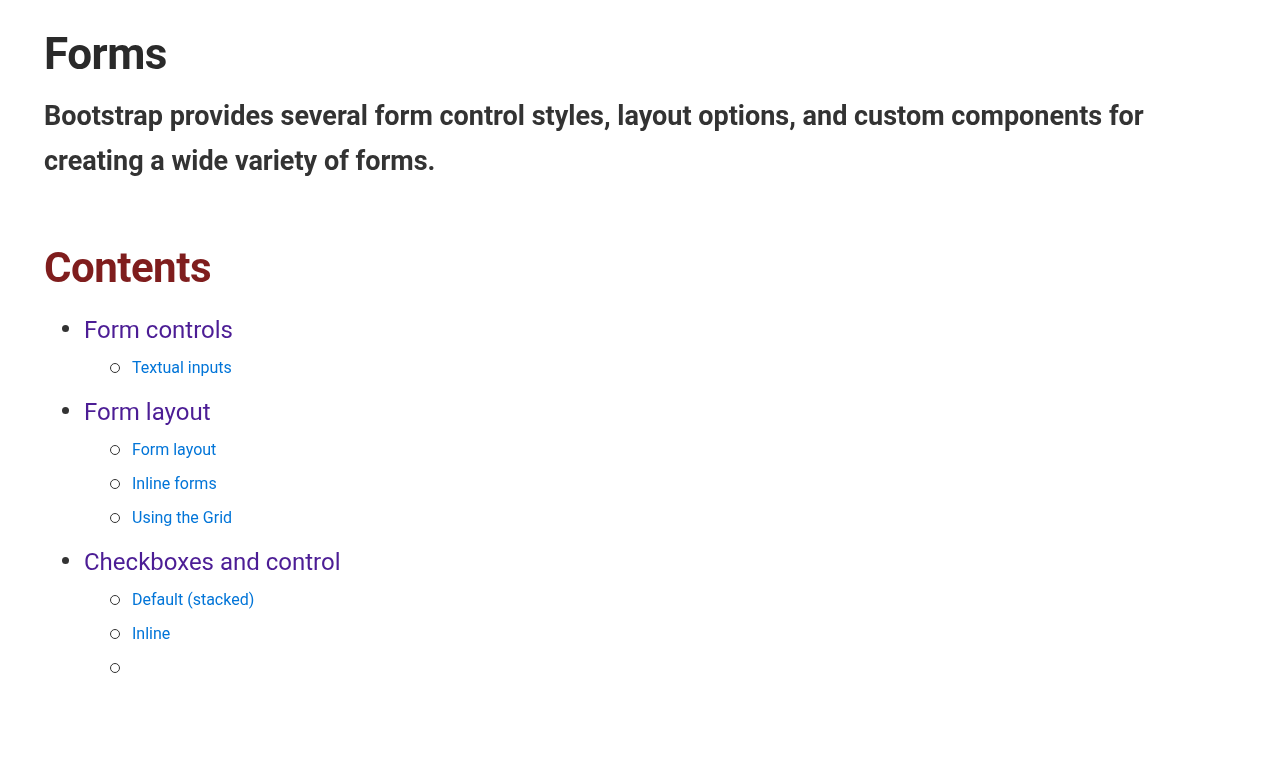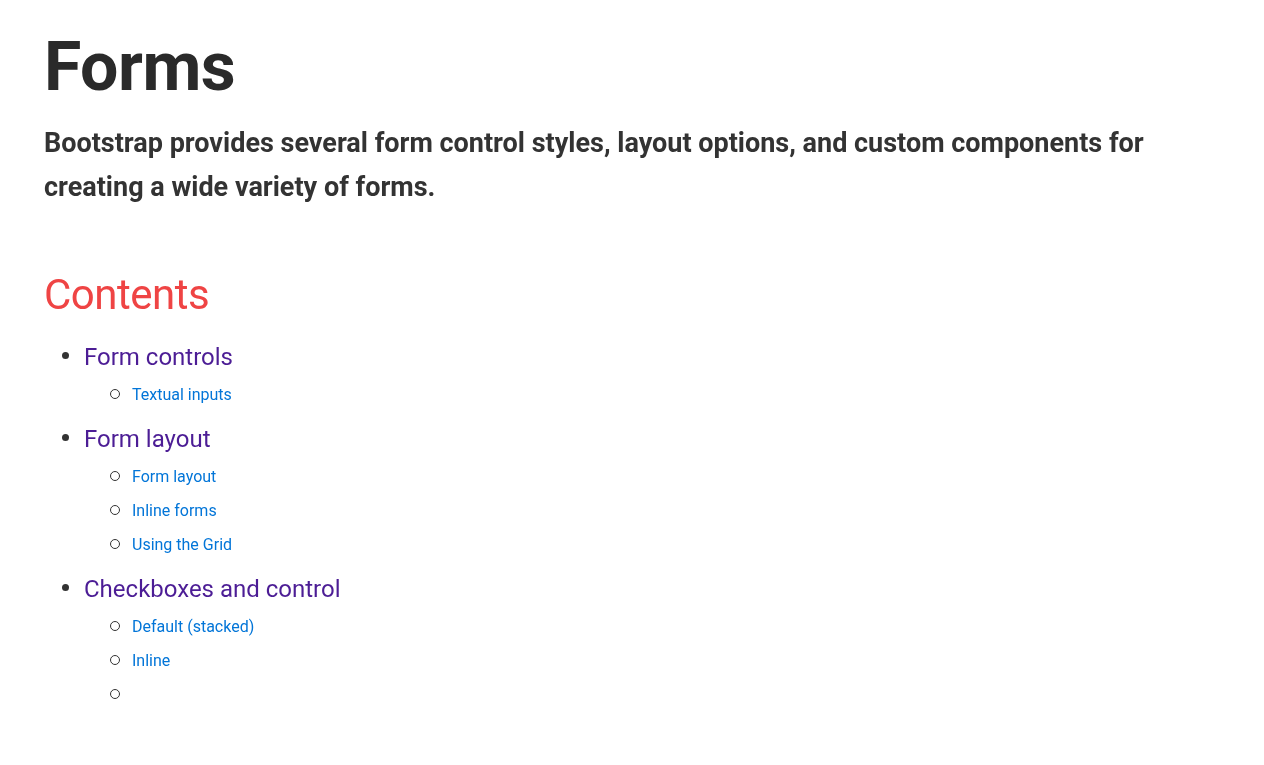--- a/index.html
+++ b/index.html
@@ -8,39 +8,39 @@
       box-sizing: border-box;
     }
     body {
       font-family: "Segoe UI", -apple-system, BlinkMacSystemFont, Roboto, "Helvetica Neue", Arial, sans-serif;
       color: #333;
       background: #fff;
       padding: 30px 44px;
       width: 1264px;
     }
     h1.page-title {
-      font-size: 68px;
+      font-size: 44px;
       font-weight: 700;
       color: #2a2a2a;
       line-height: 1.1;
       margin-bottom: 16px;
       letter-spacing: -0.5px;
     }
     p.lead {
       font-size: 27px;
       font-weight: 700;
       color: #333;
       line-height: 1.65;
       margin-bottom: 60px;
       max-width: 1160px;
     }
     h2.contents-heading {
       font-size: 42px;
-      font-weight: 400;
-      color: #ef4444;
+      font-weight: 700;
+      color: #7f1d1d;
       margin-bottom: 14px;
       letter-spacing: -0.5px;
     }
     ul.toc {
       list-style: none;
       padding-left: 40px;
     }
     ul.toc > li {
       position: relative;
       font-size: 24px;

